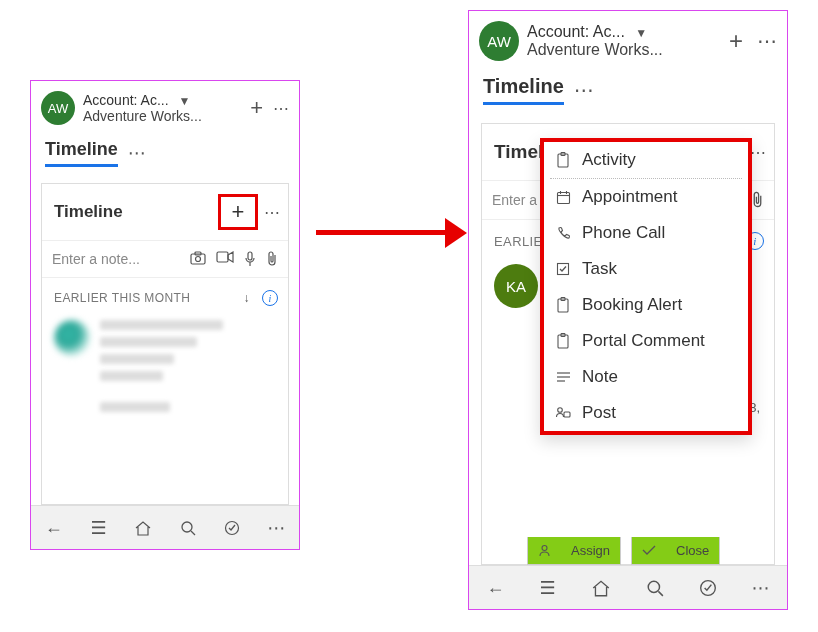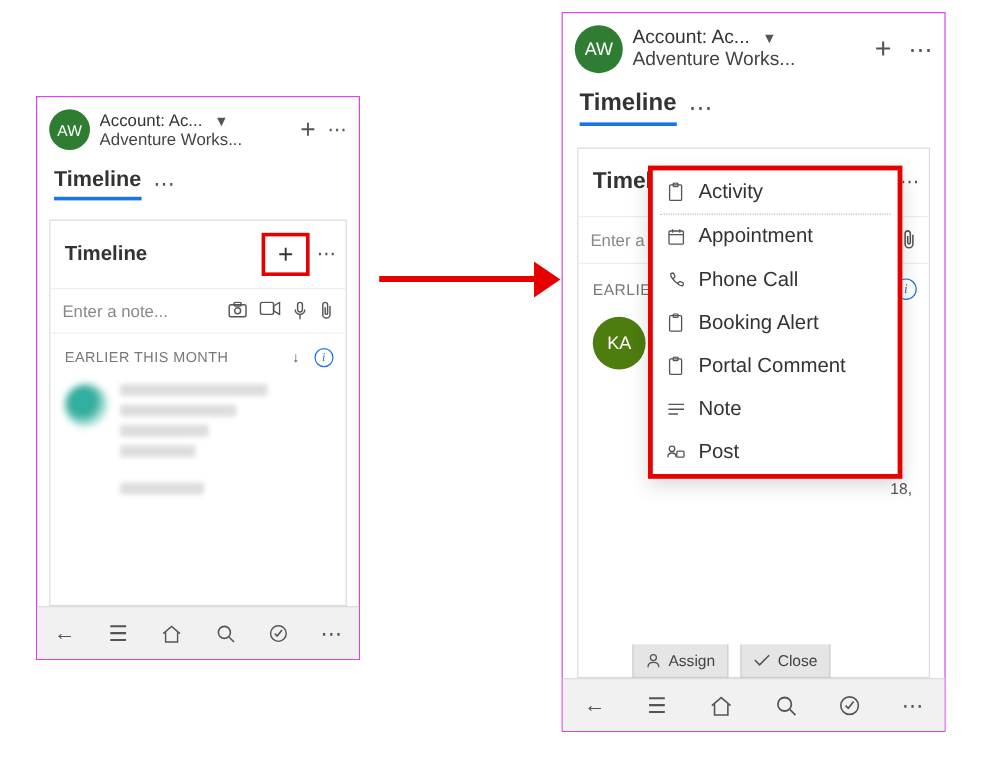--- a/index.html
+++ b/index.html
@@ -155,22 +155,22 @@
   .pi-icon { width:18px; color:#555; display:flex;justify-content:center;}
 
   .action-strip {
     position:absolute;
     bottom: 44px; left: 58px; right: 20px;
     display:flex; gap: 10px; z-index:5;
   }
   .action-btn {
     border:1px solid #ccc;border-top:none;
     padding:6px 10px; font-size:13px;
-    display:flex;align-items:center;gap:6px;
-    background:#e5e5e5; color:#444;
+    display:flex;align-items:center;gap:20px;
+    background:#84cc16; color:#444;
   }
 
   .phone-right .card-head .plus-box { visibility:hidden; } 
 
   .right-side-text {
     position:absolute; right: 14px; top: 276px; font-size:13px; color:#555;
   }
 
   svg { display:block; }
 </style>
@@ -367,20 +367,29 @@
       <div class="popup-item">
         <span class="pi-icon">
             <svg width="15" height="15" viewBox="0 0 15 15">
               <path d="M3 2 C3 2 5 1 5.5 2 L6.5 4.5 L5 6 C5.5 8 7 9.5 9 10 L10.5 8.5 L13 9.5 C14 10 13 12 13 12 C10 13 2 5 3 2 Z" fill="none" stroke="#555" stroke-width="1.1"></path>
             </svg>
           </span>
         <span>Phone Call</span>
       </div>
       <div class="popup-item">
         <span class="pi-icon">
+            <svg width="14" height="14" viewBox="0 0 14 14">
+              <rect x="1.5" y="1.5" width="11" height="11" fill="none" stroke="#555" stroke-width="1.1"></rect>
+              <path d="M4 7 L6 9 L10 4.5" fill="none" stroke="#555" stroke-width="1.3"></path>
+            </svg>
+          </span>
+        <span>Task</span>
+      </div>
+      <div class="popup-item">
+        <span class="pi-icon">
             <svg width="14" height="16" viewBox="0 0 14 16">
               <rect x="2" y="2" width="10" height="13" rx="1" fill="none" stroke="#555" stroke-width="1.1"></rect>
               <rect x="5" y="0.5" width="4" height="3" rx="0.8" fill="none" stroke="#555" stroke-width="1.1"></rect>
             </svg>
           </span>
         <span>Booking Alert</span>
       </div>
       <div class="popup-item">
         <span class="pi-icon">
             <svg width="14" height="16" viewBox="0 0 14 16">

